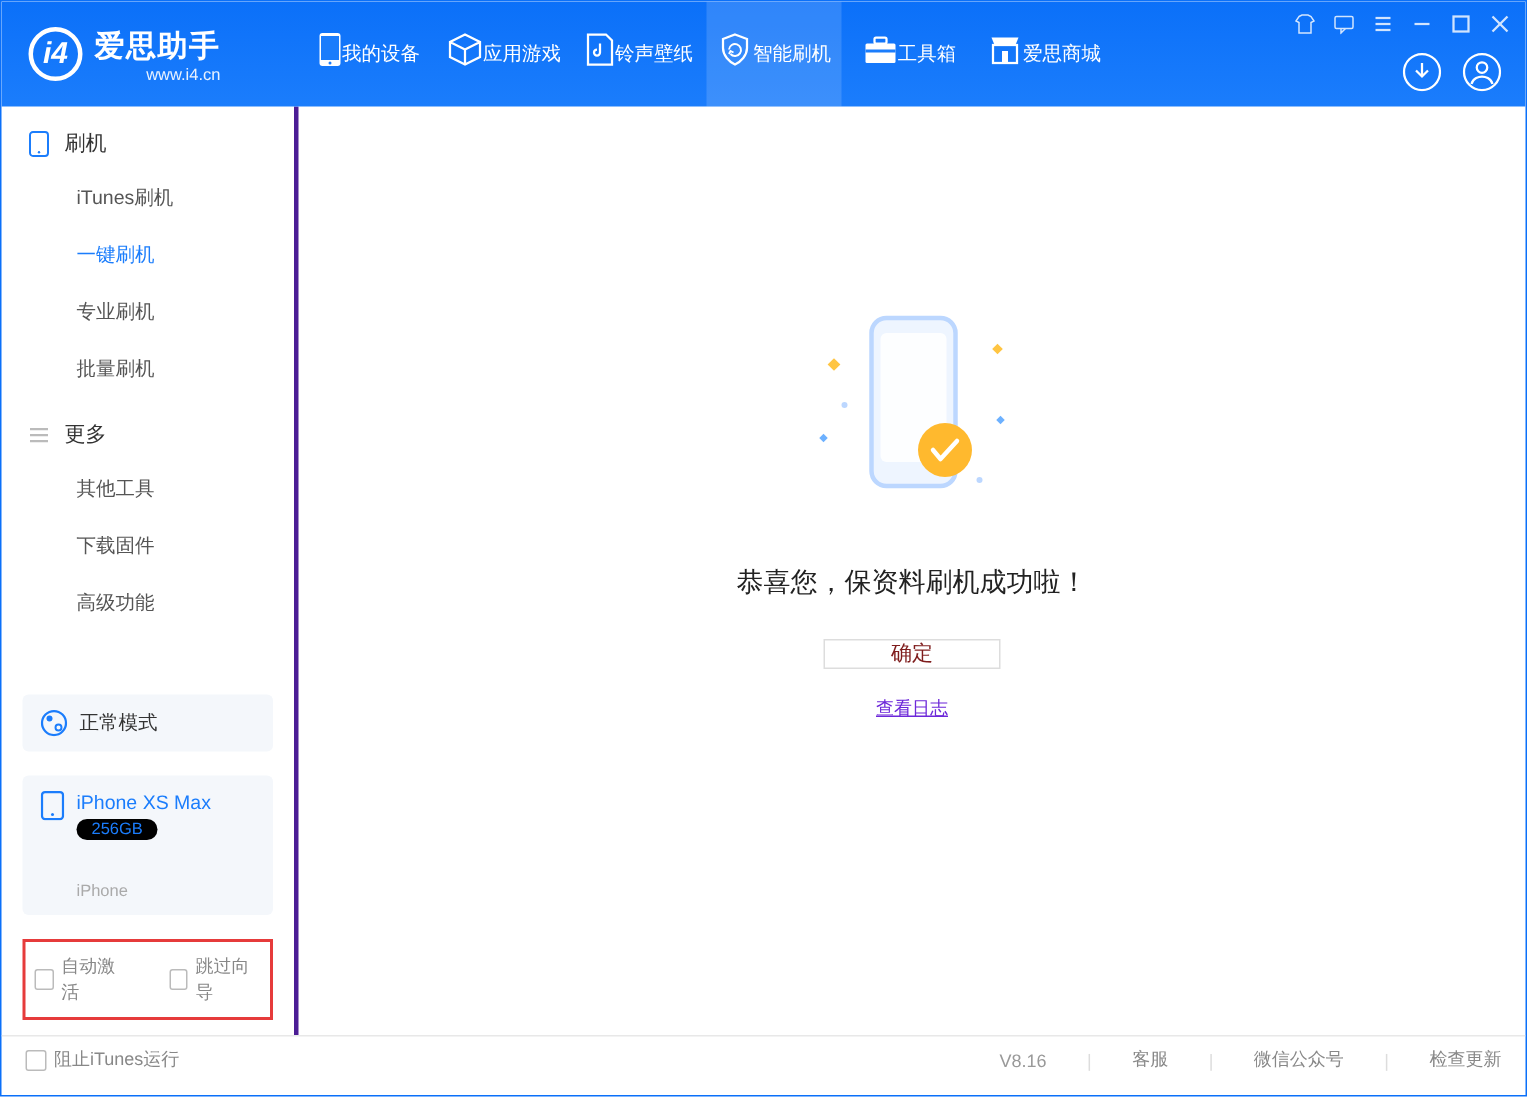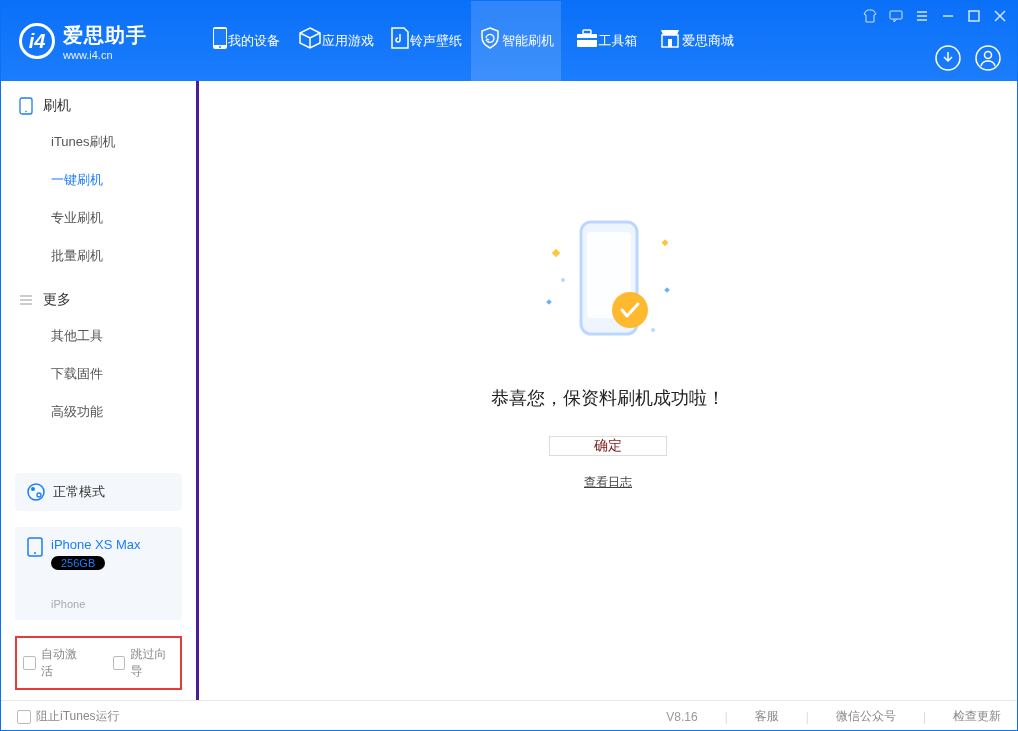--- a/index.html
+++ b/index.html
@@ -1,19 +1,19 @@
 <!DOCTYPE html>
 <html><head>
 <meta charset="utf-8">
 <style>
 * { margin: 0; padding: 0; box-sizing: border-box; font-family: "Microsoft YaHei", Arial, sans-serif; }
 body { background: #fff; width: 1018px; height: 731px; overflow: hidden; position: relative; border: 1px solid #0b70f9; }
 
 
-.header { height: 80px; background: linear-gradient(180deg, #0b70f9 0%, #1b7dfc 100%); display: flex; align-items: stretch; color: #fff; position: relative; }
+.header { height: 70px; background: linear-gradient(180deg, #0b70f9 0%, #1b7dfc 100%); display: flex; align-items: stretch; color: #fff; position: relative; text-align: right; }
 .logo-area { display: flex; align-items: center; padding: 0 18px 0 18px; width: 200px; }
 .logo-ring { width: 36px; height: 36px; border: 3px solid #fff; border-radius: 50%; display: flex; align-items: center; justify-content: center; margin-right: 8px; flex-shrink: 0; }
 .logo-ring span { font-size: 20px; font-weight: bold; font-style: italic; color: #fff; }
 .logo-text .app-name { font-size: 20px; font-weight: bold; letter-spacing: 1px; }
 .logo-text .app-url { font-size: 11px; opacity: 0.9; }
 
 .nav-tabs { display: flex; height: 100%; }
 .nav-tab { width: 90px; display: flex; flex-direction: row; align-items: center; justify-content: center; font-size: 13px; cursor: pointer; color: #fff; }
 .nav-tab.active { background: rgba(255,255,255,0.15); }
 .nav-tab .nav-icon { height: 26px; display: flex; align-items: center; justify-content: center; margin-bottom: 6px; }
@@ -48,21 +48,21 @@
 
 .bottom-opts { border: 2px solid #e63b3b; margin: 8px 14px 10px 14px; padding: 8px 6px; display: flex; gap: 28px; }
 .chk { display: flex; align-items: center; font-size: 12px; color: #888; cursor: pointer; }
 .chkbox { width: 14px; height: 14px; border: 1px solid #bbb; border-radius: 2px; margin-right: 5px; }
 
 
 .main { flex: 1; display: flex; flex-direction: column; align-items: center; justify-content: center; padding-bottom: 80px; }
 .phone-graphic { position: relative; width: 170px; height: 150px; margin-bottom: 26px; display: flex; align-items: center; justify-content: center; }
 .success-title { font-size: 18px; color: #222; margin-bottom: 26px; }
 .ok-btn { border: 1px solid #ddd; background: #fff; padding: 0 44px; font-size: 14px; color: #7f1d1d; cursor: pointer; margin-bottom: 18px; }
-.log-link { font-size: 12px; color: #404040; text-decoration: underline; cursor: pointer; }
+.log-link { font-size: 12px; color: #6d28d9; text-decoration: underline; cursor: pointer; }
 
 
 .statusbar { height: 32px; border-top: 1px solid #e8e8e8; display: flex; align-items: center; padding: 0 16px; font-size: 12px; color: #888; }
 .statusbar .chk { color: #888; }
 .statusbar .right { margin-left: auto; display: flex; align-items: center; gap: 27px; }
 .statusbar .version { color: #999; }
 .statusbar .sep { color: #ddd; }
 .statusbar .link { color: #888; cursor: pointer; }
 </style>
 </head>

